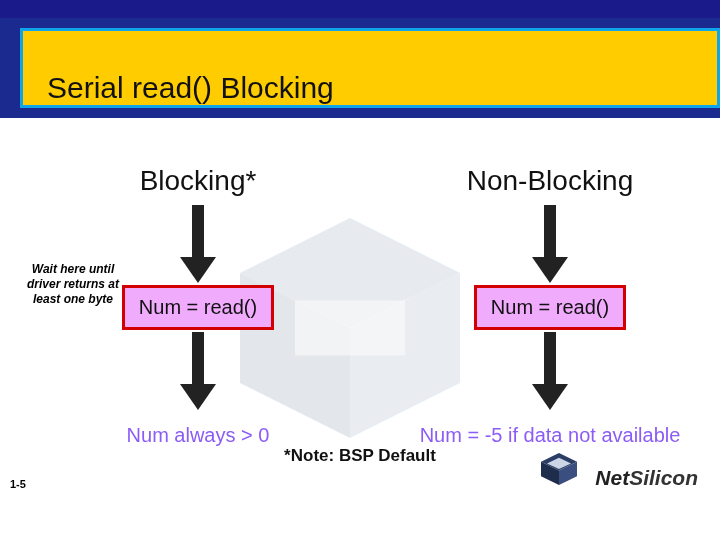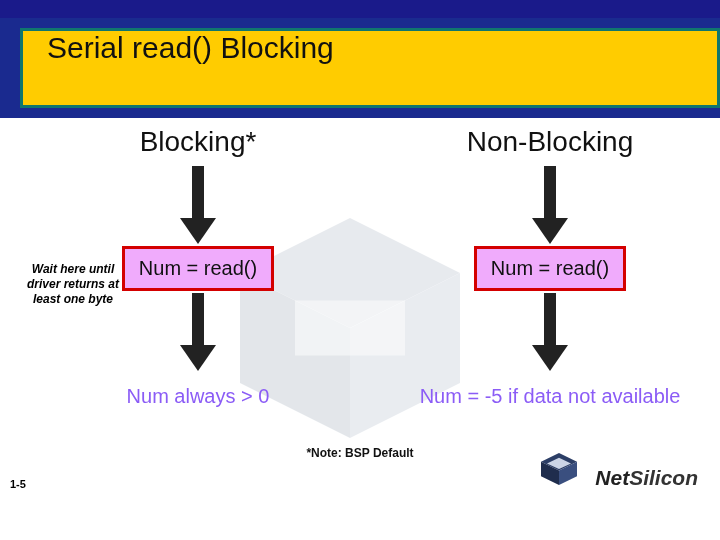--- a/index.html
+++ b/index.html
@@ -5,62 +5,62 @@
   * { box-sizing: border-box; margin: 0; padding: 0; }
   html, body { width: 720px; height: 540px; font-family: Arial, Helvetica, sans-serif; background: #fff; overflow: hidden; }
 
   .header-bar { width: 100%; height: 18px; background: #1a1a8a; }
   .title-band {
     position: relative; width: 100%; height: 100px;
     background: #1a2a8f;
   }
   .title-band .yellow {
     position: absolute; left: 20px; right: 0; top: 10px; bottom: 10px;
-    background: #ffcc00; border: 3px solid #0f766e;
-    display: flex; align-items: flex-start; padding-left: 24px;
+    background: #ffcc00; border: 3px solid #0ea5e9;
+    display: flex; align-items: flex-end; padding-left: 24px;
   }
   .title-band .title {
     font-size: 30px; color: #111; font-weight: 400;
   }
 
   .content { position: relative; width: 100%; height: 380px; }
 
   
   .bg-logo {
     position: absolute; left: 200px; top: 100px; opacity: 0.18;
     pointer-events: none;
   }
   .bg-logo svg { width: 300px; height: 220px; }
 
   .col { position: absolute; top: 8px; width: 340px; text-align: center; }
   .col.left  { left: 28px; }
   .col.right { left: 380px; }
 
-  .col h2 { font-size: 28px; font-weight: 400; color: #111; margin-bottom: 6px; }
+  .col h2 { font-size: 28px; font-weight: 400; color: #111; margin-bottom: 6px; margin-top: 39px; }
 
   .arrow { margin: 2px auto; }
   .arrow svg { display: block; }
 
   .redbox {
     display: inline-block;
     background: #f0abfc;
     border: 3px solid #d40000;
     padding: 8px 14px; font-size: 20px; color: #111;
   }
 
   .sidecap {
     position: absolute; font-size: 12px; font-weight: bold; line-height: 1.25;
     text-align: center;
   }
   .sidecap.left  { left: -8px;  top: 136px; width: 106px; font-style: italic; }
   .sidecap.right { right: -74px; top: 142px; width: 80px; }
 
   .bottom-line { font-size: 20px; color: #8b5cf6; margin-top: 12px; }
 
-  .footnote { position: absolute; left: 0; right: 0; top: 328px; text-align: center; font-size: 12px; font-weight: bold; color: #111; }
+  .footnote { position: absolute; left: 0; right: 0; top: 328px; text-align: center; font-size: 17px; font-weight: bold; color: #111; }
 
   .page-num { position: absolute; left: 10px; bottom: 8px; font-size: 11px; font-weight: bold; }
 
   .footer-logo { position: absolute; right: 22px; bottom: 8px; display: flex; align-items: flex-end; gap: 16px; }
   .footer-logo .name { font-size: 21px; font-weight: bold; font-style: italic; color: #222; }
   .footer-logo .name .net { color: #222; }
   .footer-logo .name .sil { color: #333; }
   .footer-logo svg { width: 40px; height: 34px; }
 
   .col .stack { display: flex; flex-direction: column; align-items: center; position: relative; }

